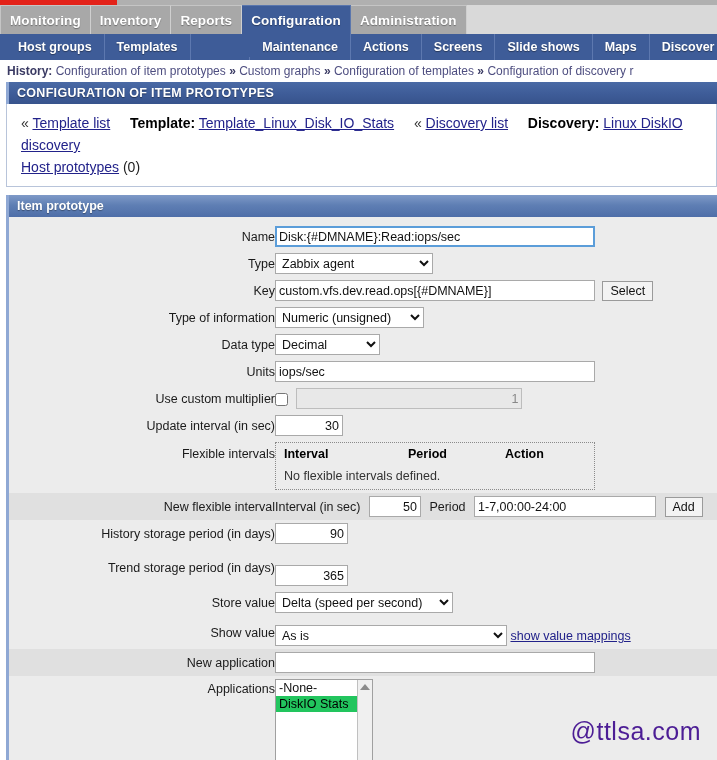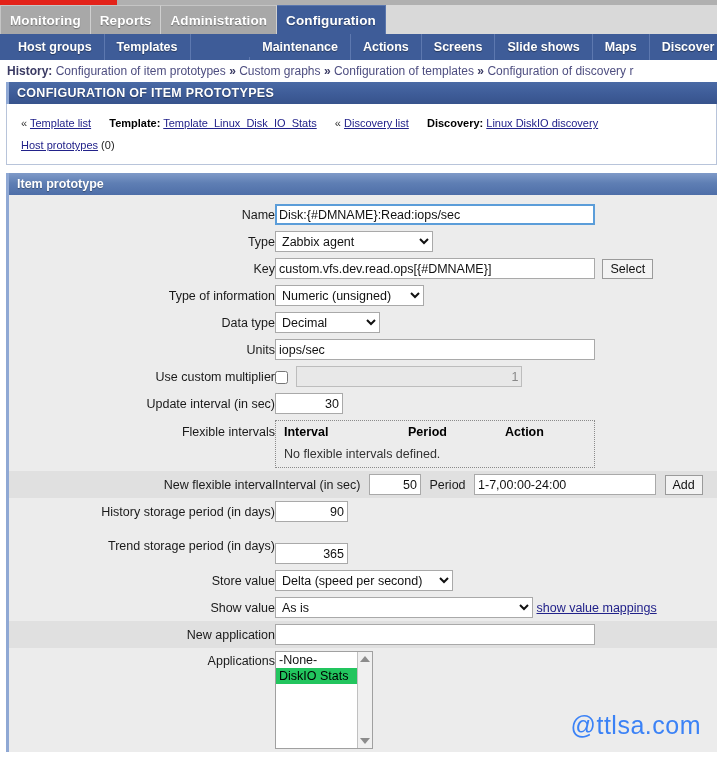--- a/index.html
+++ b/index.html
@@ -108,21 +108,21 @@
     text-shadow: 0 1px 1px rgba(0,0,0,0.4);
   }
 
   
   .navpanel {
     margin-left: 6px;
     background: #ffffff;
     border: 1px solid #b8c4da;
     border-top: none;
     padding: 8px 10px 8px 14px;
-    font-size: 11px;
+    font-size: 14px;
     color: #222;
     line-height: 22px;
   }
   .navpanel a { color: #22228a; text-decoration: underline; cursor: pointer; }
   .navpanel b { font-weight: bold; color: #000; }
   .navpanel .chev { color: #333; }
   .navpanel .gap { display:inline-block; width: 12px; }
 
   
   .formbox {
@@ -237,43 +237,44 @@
   .applist .arrow {
     position: absolute; left: 2px; width: 0; height: 0;
     border-left: 5px solid transparent; border-right: 5px solid transparent;
   }
   .applist .arrow.up { top: 4px; border-bottom: 6px solid #8c8c8c; }
   .applist .arrow.dn { bottom: 4px; border-top: 6px solid #8c8c8c; }
 
   
   .watermark {
     position: absolute;
-    right: 16px; bottom: 20px;
+    right: 16px; bottom: 14px;
     font-size: 25px;
-    color: #3b82f6;
+    color: #4c1d95;
     font-family: "Liberation Sans", sans-serif;
     letter-spacing: 0.5px;
     pointer-events: none;
     user-select: none;
     text-align: right;
   }
   .pagewrap { position: relative; width: 717px; height: 760px; background:#fff; }
 </style>
 </head>
 <body>
 
 <div class="pagewrap">
 
   <div class="top-accent"></div>
 
   <div class="mainmenu">
     <div class="mainmenu-tab">Monitoring</div>
+    <div class="mainmenu-tab">Inventory</div>
     <div class="mainmenu-tab">Reports</div>
+    <div class="mainmenu-tab active">Configuration</div>
     <div class="mainmenu-tab">Administration</div>
-    <div class="mainmenu-tab active">Configuration</div>
     <div class="mainmenu-filler"></div>
   </div>
 
   <div class="submenu">
     <div class="submenu-item">Host groups</div>
     <div class="submenu-item">Templates</div>
     <div class="submenu-item sel">Hosts</div>
     <div class="submenu-item">Maintenance</div>
     <div class="submenu-item">Actions</div>
     <div class="submenu-item">Screens</div>
@@ -418,21 +419,21 @@
         <tr>
           <td class="lbl">Store value</td>
           <td>
             <select class="sel" style="width:178px;"><option>As is</option><option selected="">Delta (speed per second)</option><option>Delta (simple change)</option></select>
           </td>
         </tr>
 
         <tr>
           <td class="lbl">Show value</td>
           <td>
-            <select class="sel" style="width:258px;"><option>As is</option></select>
+            <select class="sel" style="width:232px;margin-top:6px;"><option>As is</option></select>
             <a class="lnk" style="">show value mappings</a>
           </td>
         </tr>
 
         <tr class="shaded">
           <td class="lbl">New application</td>
           <td>
             <input class="txt" style="width: 320px;" value="">
           </td>
         </tr>

